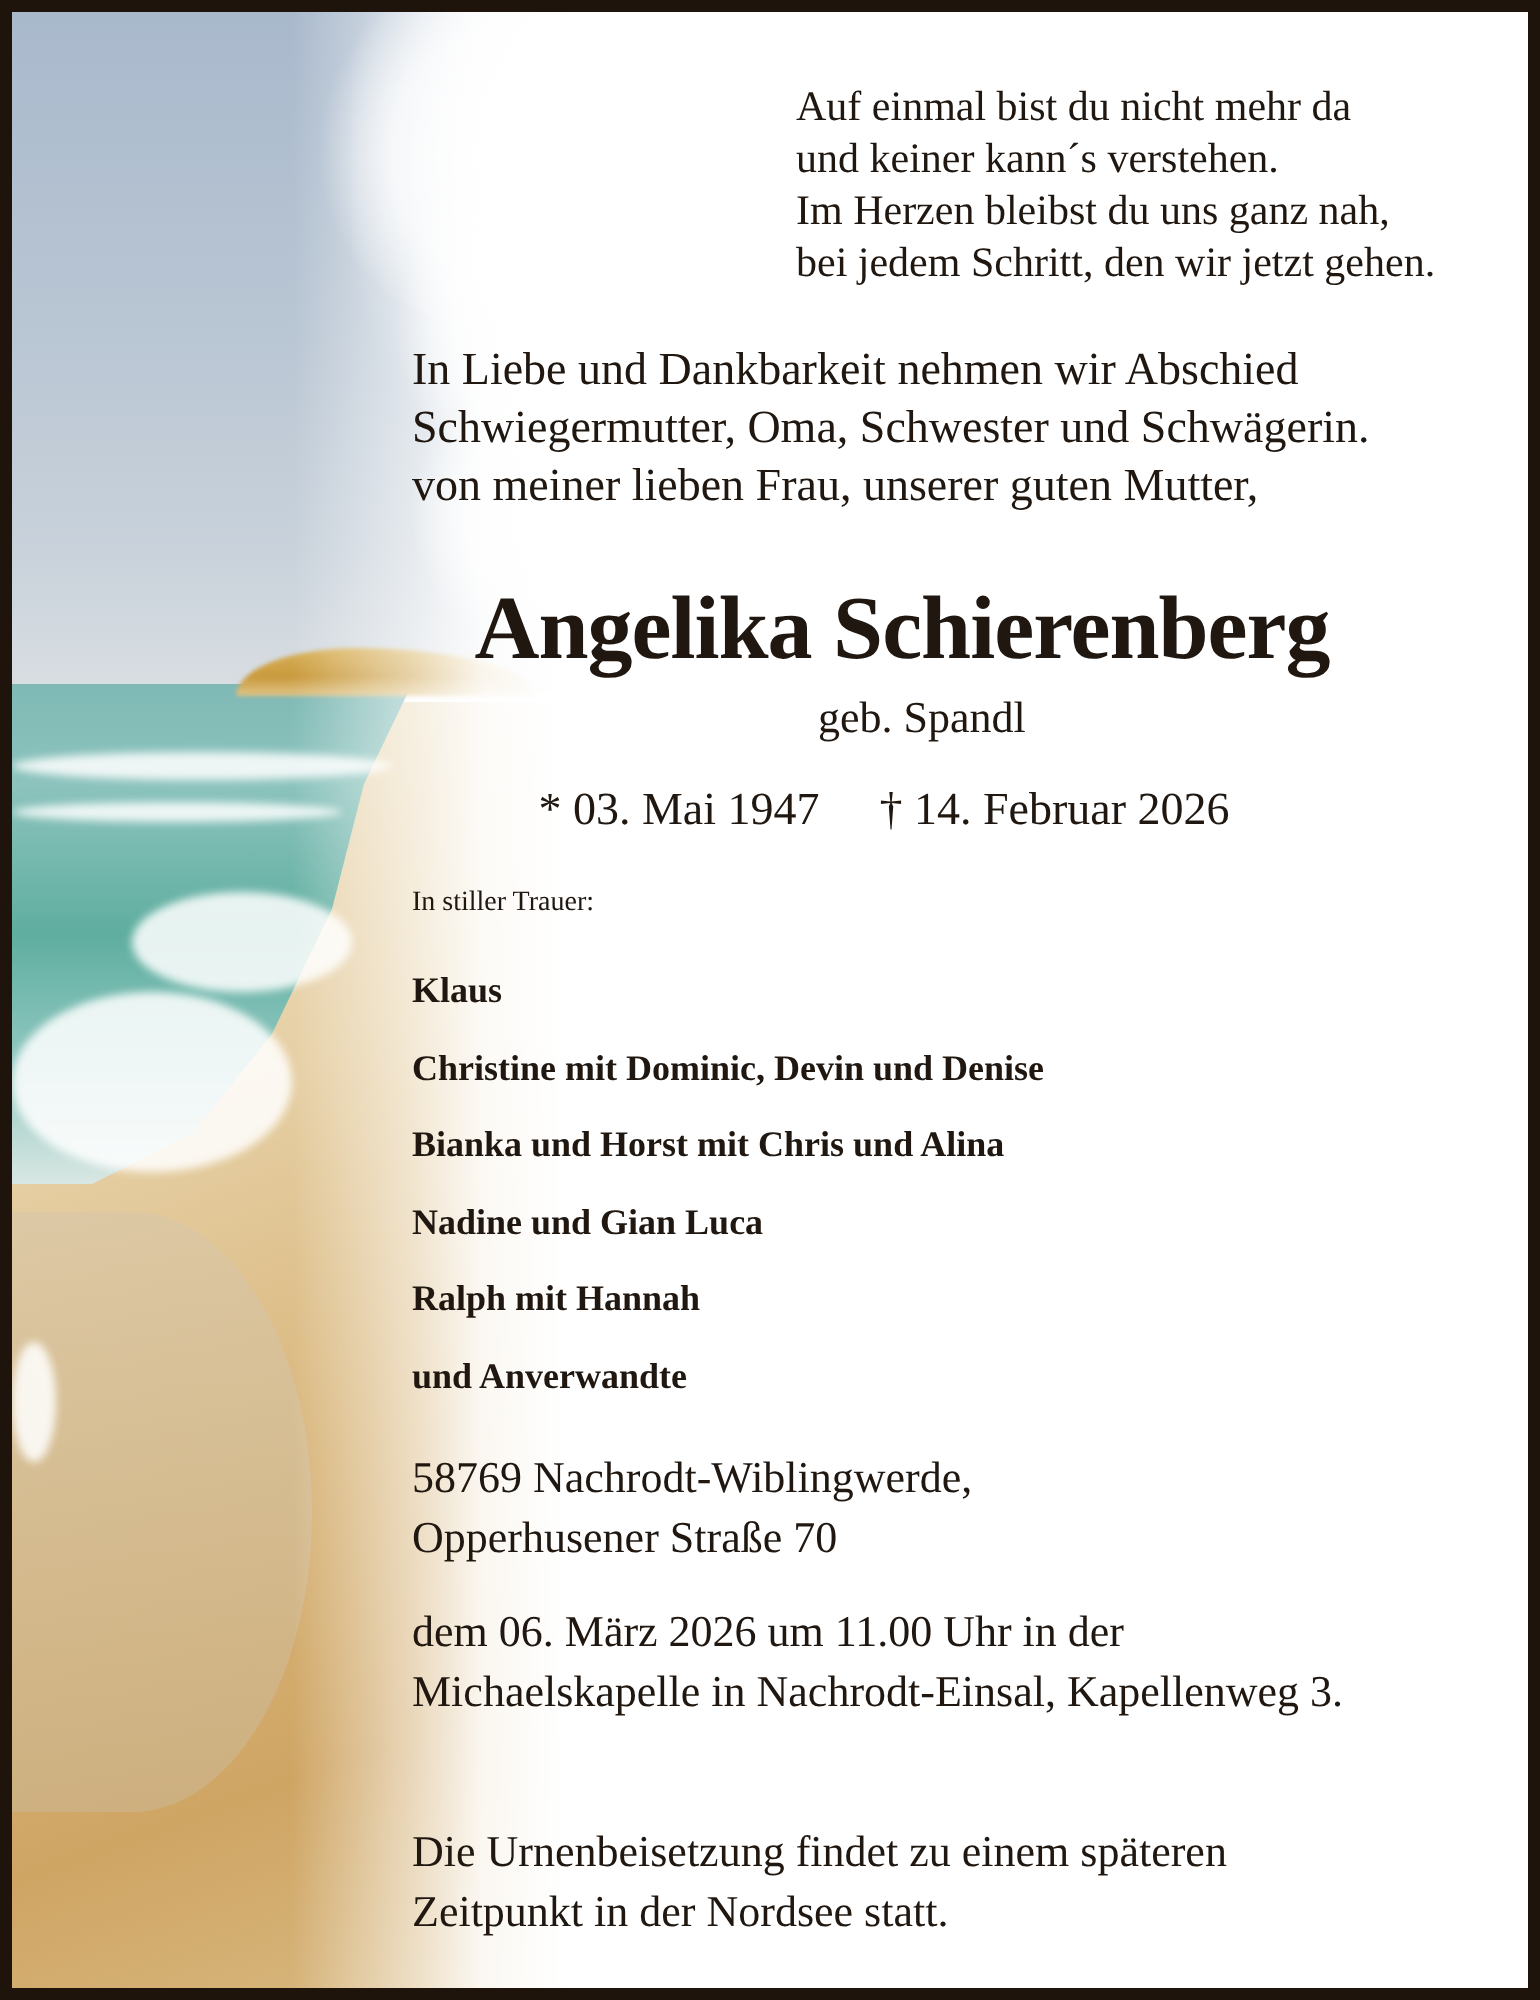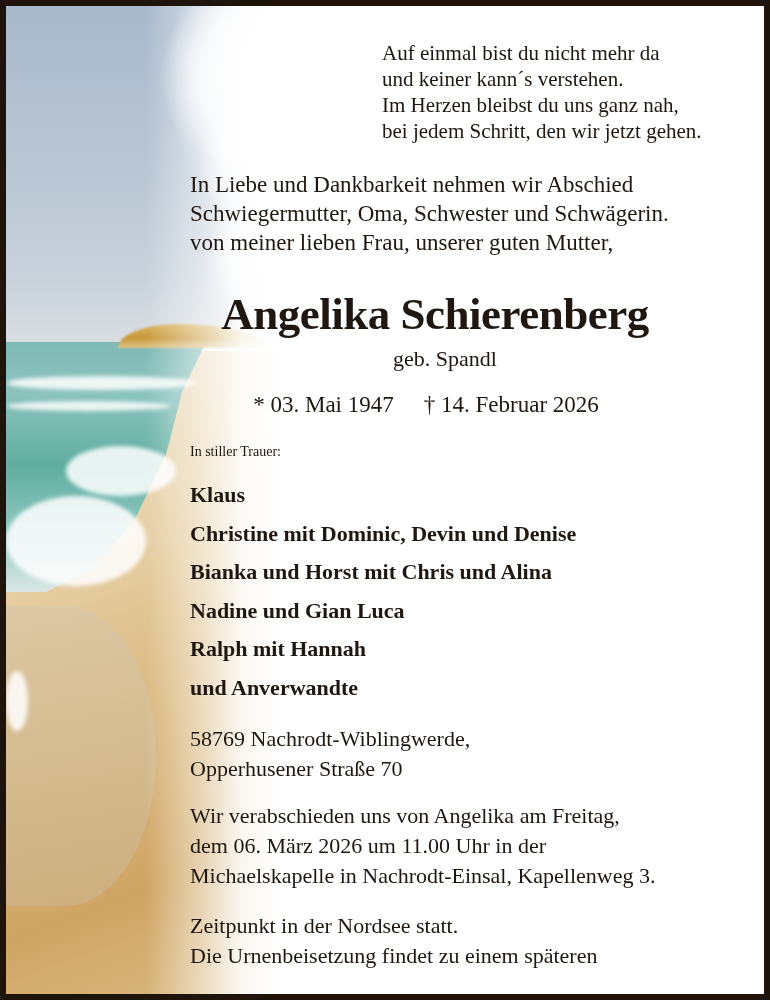--- a/index.html
+++ b/index.html
@@ -62,21 +62,21 @@
         rgba(255,255,255,0.55) 200px,
         rgba(255,255,255,0.9) 235px,
         #ffffff 275px);
     }
     .fade-top {
       position: absolute; left: 170px; top: 0; width: 200px; height: 250px;
       background: radial-gradient(ellipse at 70% 30%, rgba(255,255,255,0.95) 0%, rgba(255,255,255,0.6) 40%, rgba(255,255,255,0) 75%);
     }
 
     
-    .content { position: absolute; left: 0; top: 0; width: 667px; height: 994px; }
+    .content { position: absolute; left: 16px; top: 0; width: 667px; height: 994px; }
     .poem {
       position: absolute; left: 376px; top: 34px;
       font-size: 21px; line-height: 26px;
     }
     .poem div { white-space: nowrap; }
     .intro {
       position: absolute; left: 184px; top: 164px;
       font-size: 23px; line-height: 29px;
     }
     .intro div { white-space: nowrap; }
@@ -96,21 +96,21 @@
       text-align: center; padding-left: 76px; box-sizing: border-box;
       font-size: 23px; line-height: 30px; white-space: nowrap;
     }
     .dates .gap { display: inline-block; width: 30px; }
     .mourning-label {
       position: absolute; left: 184px; top: 433px;
       font-size: 14px; line-height: 26px;
     }
     .mourners {
       position: absolute; left: 184px; top: 470px;
-      font-size: 22px; font-weight: bold; line-height: 38.5px; font-family: Liberation Serif, serif;
+      font-size: 18px; font-weight: bold; line-height: 38.5px; font-family: Liberation Serif, serif;
     }
     .mourners div { white-space: nowrap; }
     .address {
       position: absolute; left: 184px; top: 718px;
       font-size: 22px; line-height: 30px;
     }
     .service {
       position: absolute; left: 184px; top: 795px;
       font-size: 22px; line-height: 30px;
     }
@@ -174,23 +174,22 @@
       <div>Ralph mit Hannah</div>
       <div>und Anverwandte</div>
     </div>
 
     <div class="address">
       <div>58769 Nachrodt-Wiblingwerde,</div>
       <div>Opperhusener Straße 70</div>
     </div>
 
     <div class="service">
-      <div>Wir verabschieden uns von Angelika am Freitag,</div>
       <div>dem 06. März 2026 um 11.00 Uhr in der</div>
       <div>Michaelskapelle in Nachrodt-Einsal, Kapellenweg 3.</div>
     </div>
 
     <div class="urn">
+      <div>Die Urnenbeisetzung findet zu einem späteren</div>
       <div>Zeitpunkt in der Nordsee statt.</div>
-      <div>Die Urnenbeisetzung findet zu einem späteren</div>
     </div>
   </div>
 </div>
 
 </body></html>

